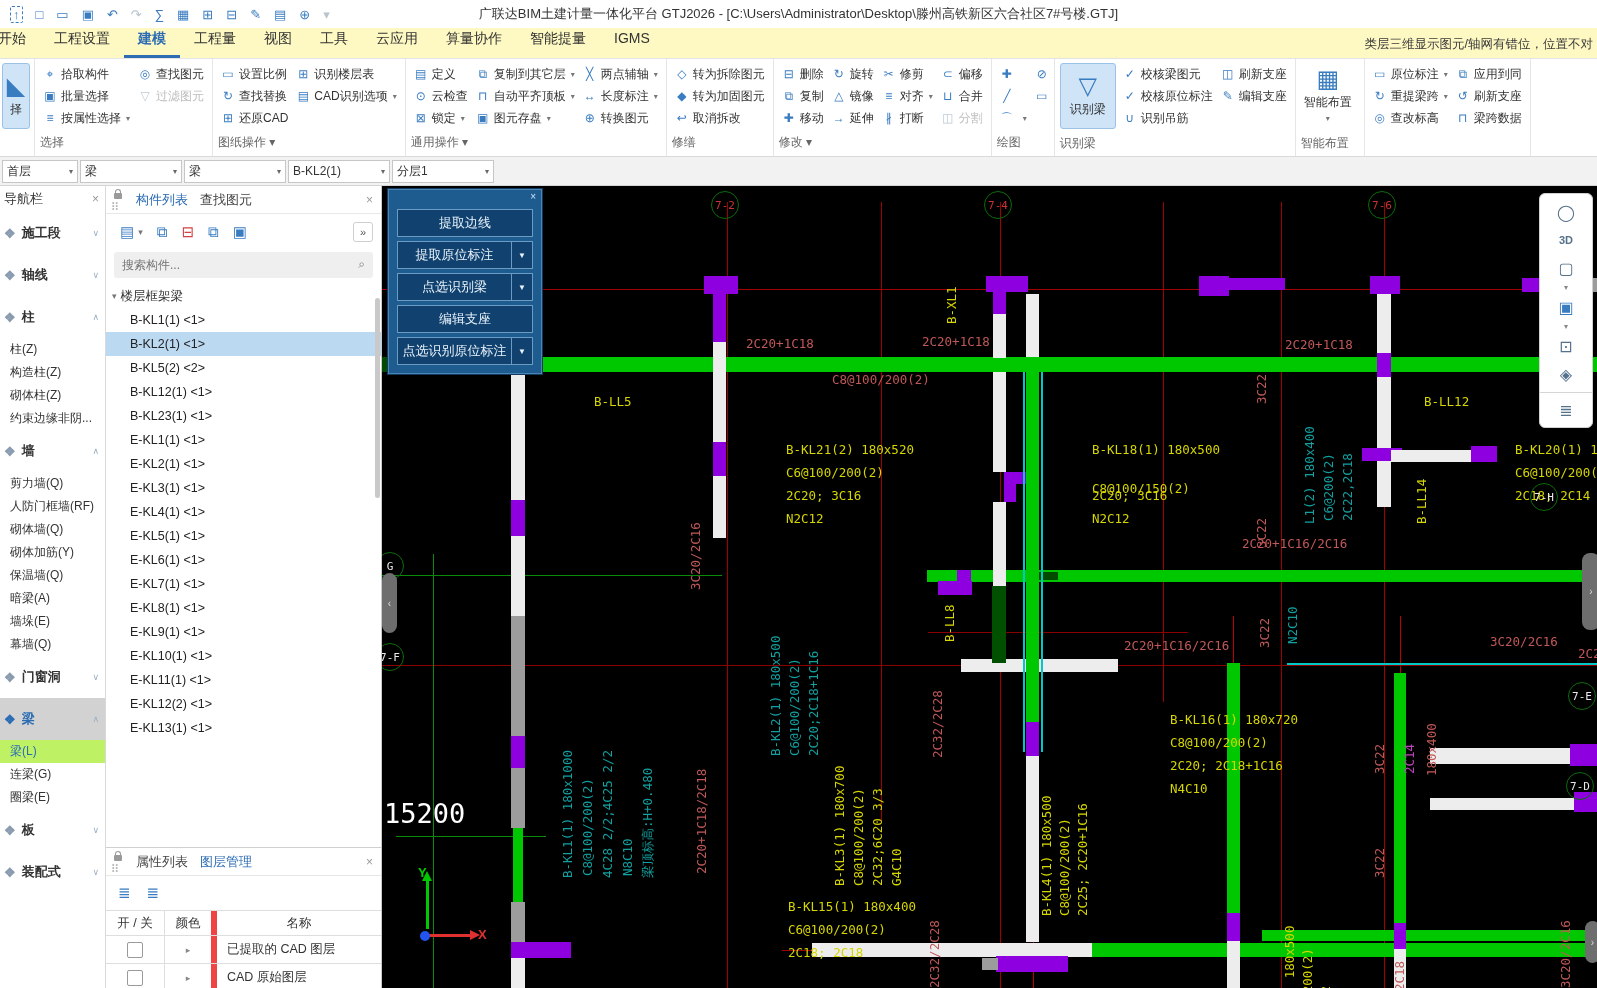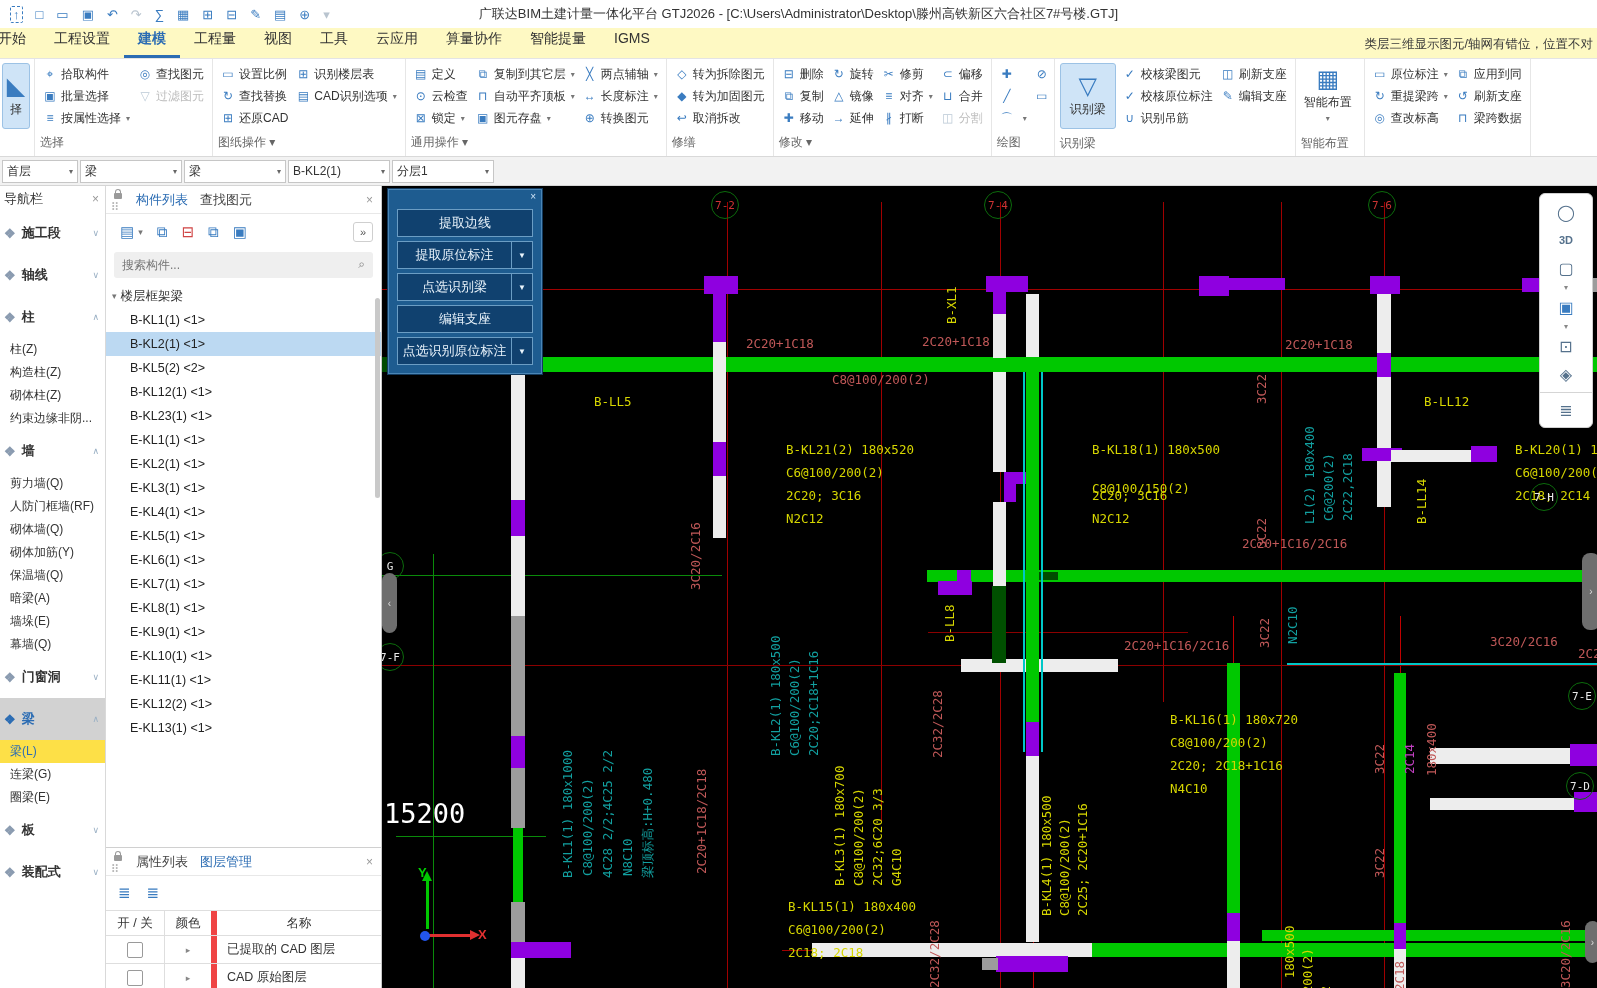--- a/index.html
+++ b/index.html
@@ -48,21 +48,21 @@
   .nav{width:105px;border-right:1px solid #d9d9d9;overflow:hidden;flex:none;background:#fff;}
   .navhead{height:26px;display:flex;align-items:center;justify-content:space-between;padding:0 6px 0 4px;
            font-size:13px;color:#333;}
   .navhead .x{color:#999;font-size:12px;}
   .nsec{height:42px;display:flex;align-items:center;gap:6px;padding-left:4px;font-weight:bold;font-size:13px;color:#333;}
   .nsec .nicon{color:#8a9bb0;font-size:13px;}
   .nsec .chev{margin-left:auto;margin-right:6px;color:#9ab0c4;font-size:9px;font-weight:normal;}
   .nsec.active-section{background:#d2d2d2;color:#2b6cb3;}
   .nsec.active-section .nicon{color:#2b6cb3;}
   .nitem{height:23px;display:flex;align-items:center;padding-left:10px;font-size:12px;color:#333;white-space:nowrap;overflow:hidden;}
-  .nitem.selected{background:#fde047;color:#2b6cb3;}
+  .nitem.selected{background:#bef264;color:#2b6cb3;}
   
   .cpanel{width:275px;border-right:1px solid #c9c9c9;flex:none;display:flex;flex-direction:column;background:#fff;}
   .ptabs{height:27px;display:flex;align-items:center;gap:12px;padding:0 8px 0 6px;border-bottom:1px solid #e8e8e8;position:relative;}
   .lockdots{display:flex;flex-direction:column;align-items:center;width:12px;}
   .locksq{width:8px;height:6px;background:#9a9a9a;border-radius:1px;position:relative;margin-top:3px;}
   .locksq:before{content:"";position:absolute;left:1px;top:-4px;width:4px;height:4px;border:1.5px solid #9a9a9a;border-bottom:none;border-radius:3px 3px 0 0;}
   .dots{color:#b5b5b5;font-size:7px;letter-spacing:1px;line-height:3px;margin-top:2px;}
   .ptab{font-size:13px;color:#444;}
   .ptab.active{color:#2b6cb3;}
   .ptabs .x{position:absolute;right:8px;color:#999;font-size:12px;}

